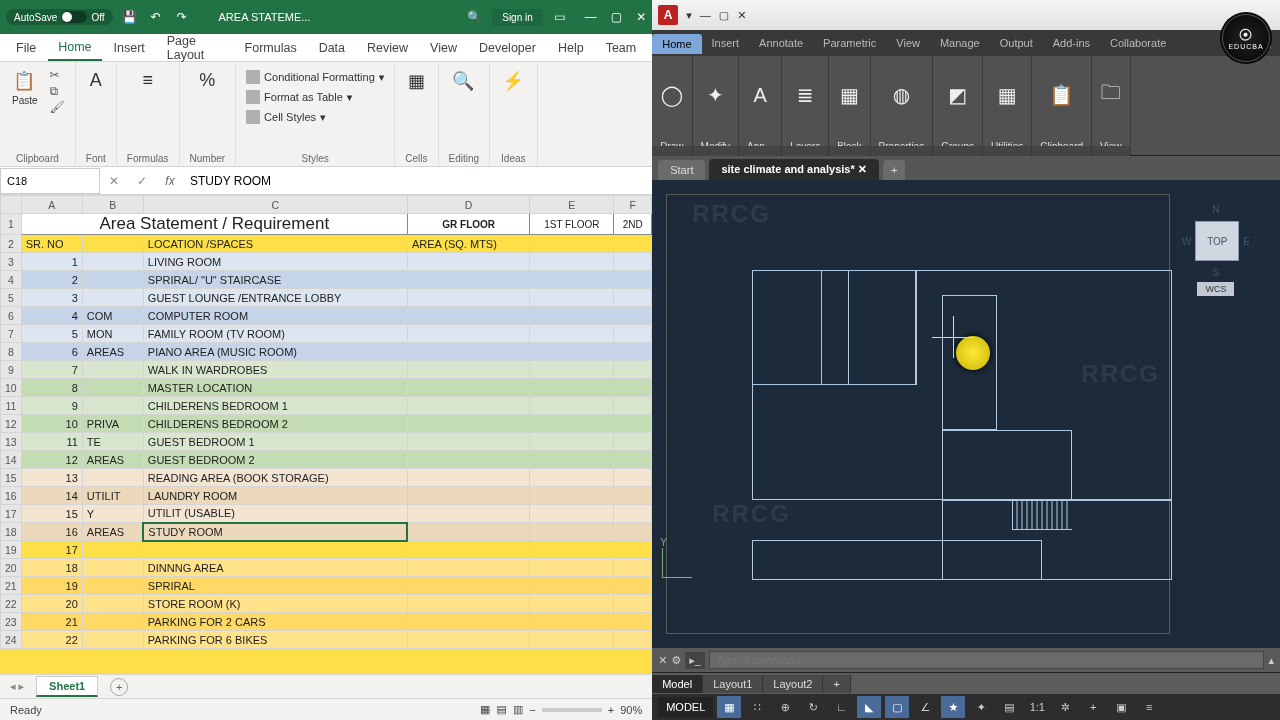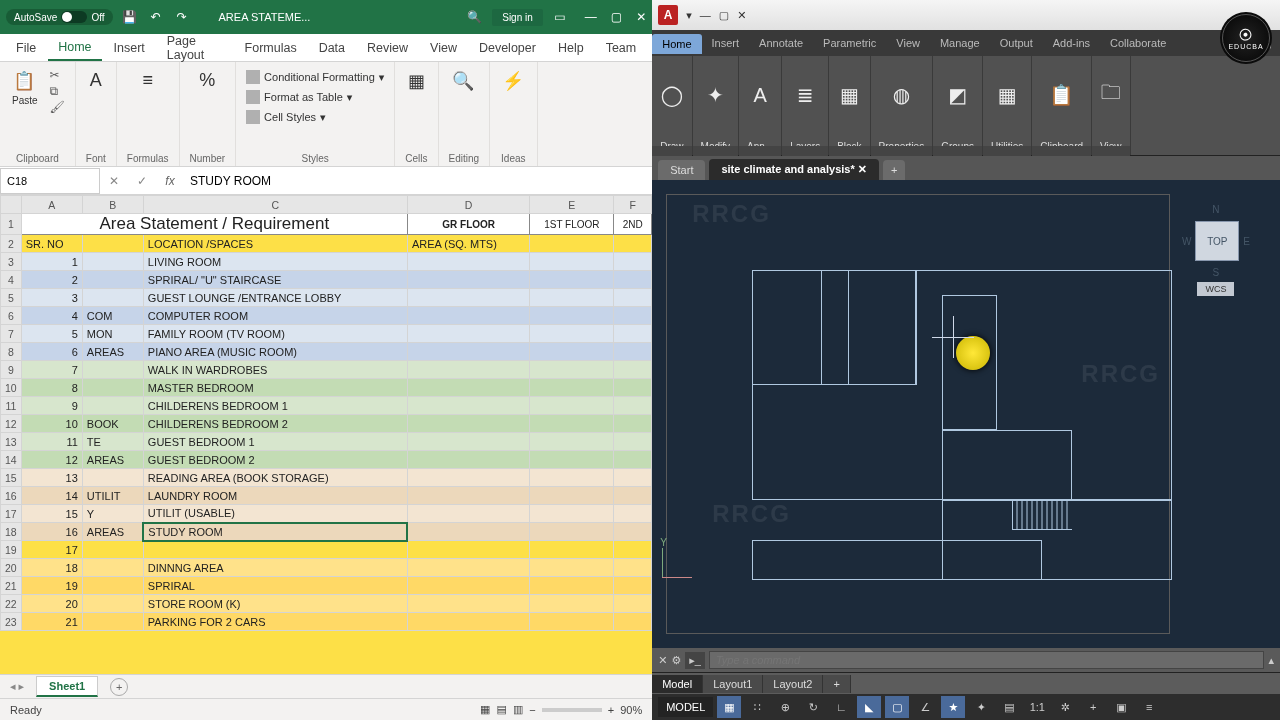--- a/index.html
+++ b/index.html
@@ -309,38 +309,38 @@
               <td></td>
               <td class="">WALK IN WARDROBES</td>
               <td></td>
               <td></td>
               <td></td>
             </tr>
             <tr class="band-green2">
               <th class="rowhead">10</th>
               <td style="text-align:right">8</td>
               <td></td>
-              <td class="">MASTER BEDROOM</td>
+              <td class="">MASTER LOCATION</td>
               <td></td>
               <td></td>
               <td></td>
             </tr>
             <tr class="band-green">
               <th class="rowhead">11</th>
               <td style="text-align:right">9</td>
               <td></td>
               <td class="">CHILDERENS BEDROOM 1</td>
               <td></td>
               <td></td>
               <td></td>
             </tr>
             <tr class="band-green2">
               <th class="rowhead">12</th>
               <td style="text-align:right">10</td>
-              <td>BOOK</td>
+              <td>PRIVA</td>
               <td class="">CHILDERENS BEDROOM 2</td>
               <td></td>
               <td></td>
               <td></td>
             </tr>
             <tr class="band-green">
               <th class="rowhead">13</th>
               <td style="text-align:right">11</td>
               <td>TE</td>
               <td class="">GUEST BEDROOM 1</td>
@@ -427,20 +427,29 @@
               <td class="">STORE ROOM (K)</td>
               <td></td>
               <td></td>
               <td></td>
             </tr>
             <tr class="band-yellow2">
               <th class="rowhead">23</th>
               <td style="text-align:right">21</td>
               <td></td>
               <td class="">PARKING FOR 2 CARS</td>
+              <td></td>
+              <td></td>
+              <td></td>
+            </tr>
+            <tr class="band-yellow">
+              <th class="rowhead">24</th>
+              <td style="text-align:right">22</td>
+              <td></td>
+              <td class="">PARKING FOR 6 BIKES</td>
               <td></td>
               <td></td>
               <td></td>
             </tr>
           </tbody>
         </table>
     </div>
 
     <div class="sheet-tabs">
       <span style="color:#888">◂ ▸</span>

